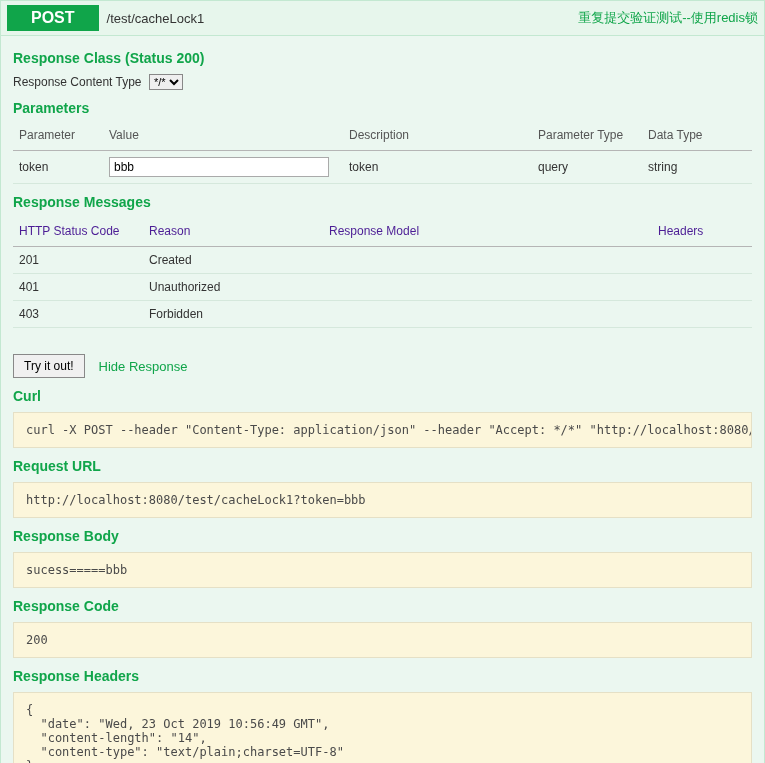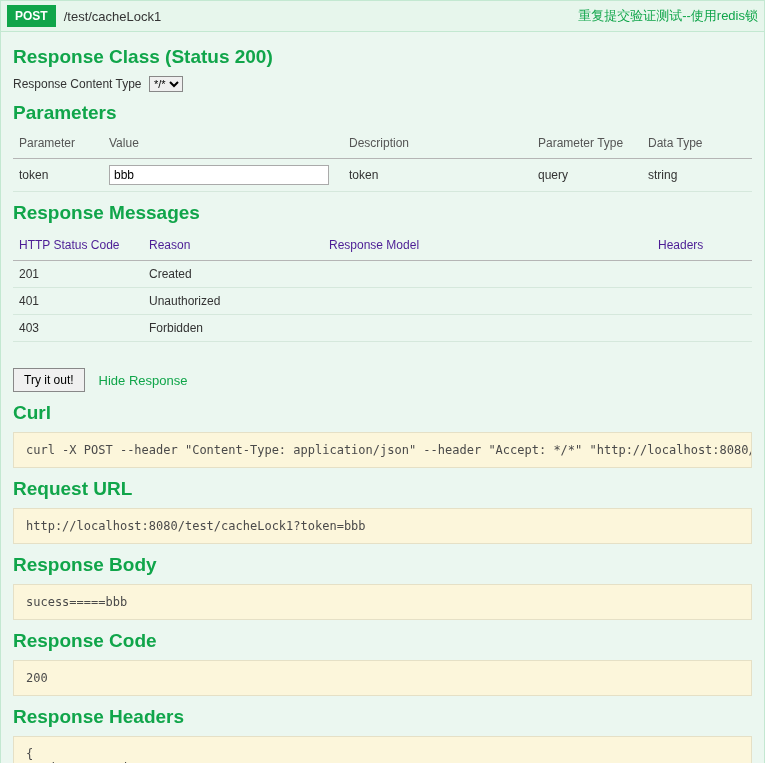--- a/index.html
+++ b/index.html
@@ -1,23 +1,23 @@
 <!DOCTYPE html>
 <html><head>
 <meta charset="utf-8">
 <style>
   * { box-sizing: border-box; margin: 0; padding: 0; }
   body { font-family: "Helvetica Neue", Arial, sans-serif; font-size: 13px; color: #333; background: #fff; width: 765px; }
   .op { border: 1px solid #c3e8d1; }
   .op-header { background: #e7f6ec; display: flex; align-items: center; padding: 4px 6px; border-bottom: 1px solid #c3e8d1; }
-  .method-badge { background: #10a54a; color: #fff; font-weight: bold; padding: 4px 8px; font-size: 12px; }
+  .method-badge { background: #10a54a; color: #fff; font-weight: bold; padding: 4px 24px; font-size: 16px; }
   .path { margin-left: 8px; font-size: 13px; color: #333; }
   .summary { margin-left: auto; color: #10a54a; font-size: 13px; }
   .op-body { background: #ebf7f0; padding: 10px 12px 14px; }
-  .section-title { color: #10a54a; font-size: 19px; font-weight: bold; margin: 10px 0 8px; }
+  .section-title { color: #10a54a; font-size: 14px; font-weight: bold; margin: 10px 0 8px; }
   .section-title.first { margin-top: 4px; }
   .ctype-row { font-size: 12px; color: #333; margin-bottom: 6px; }
   .ctype-row select { font-size: 11px; margin-left: 4px; }
   table.params { width: 100%; border-collapse: collapse; font-size: 12px; }
   table.params th { text-align: left; color: #555; font-weight: normal; padding: 4px 6px 8px; border-bottom: 1px solid #b5b5b5; }
   table.params td { padding: 6px; border-bottom: 1px solid #d5e8dc; vertical-align: middle; color: #333; }
   table.params input[type=text] { width: 220px; padding: 2px 4px; font-size: 12px; border: 1px solid #aaa; }
   table.resp { width: 100%; border-collapse: collapse; font-size: 12px; margin-top: 2px; }
   table.resp th { text-align: left; color: #4c1d95; font-weight: normal; padding: 6px 6px 8px; border-bottom: 1px solid #b5b5b5; }
   table.resp td { padding: 6px; border-bottom: 1px solid #d5e8dc; color: #333; }

